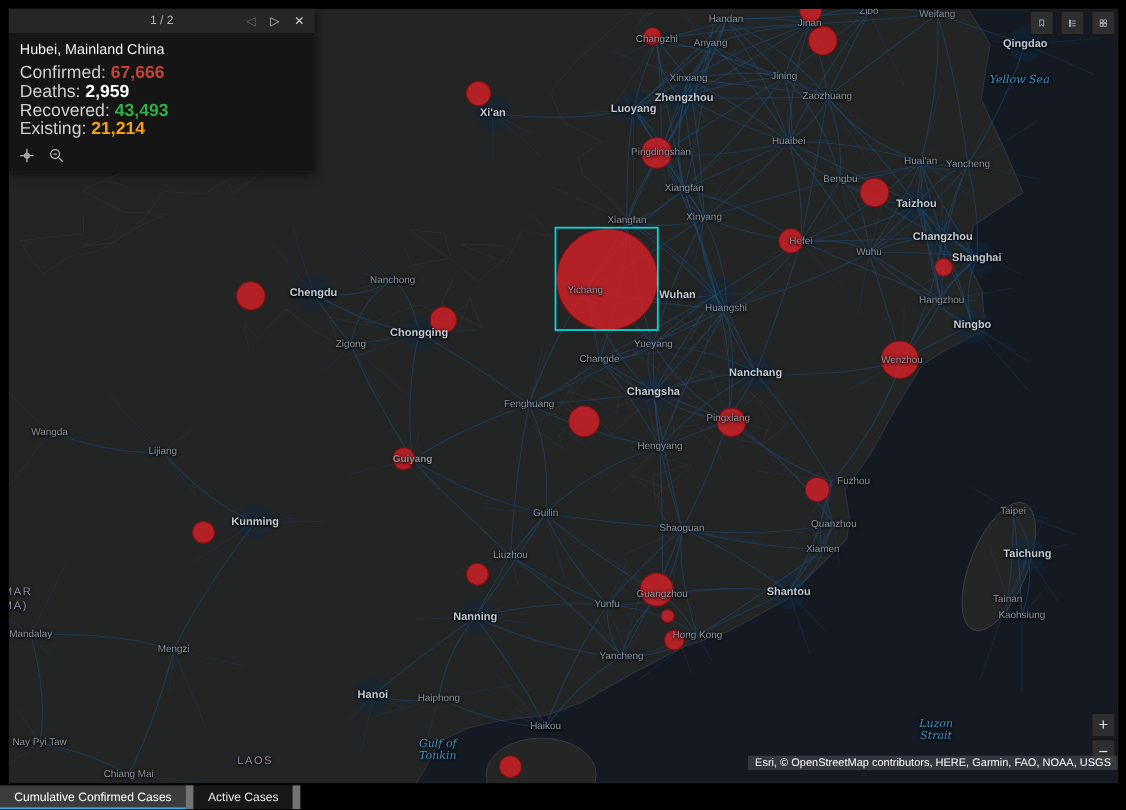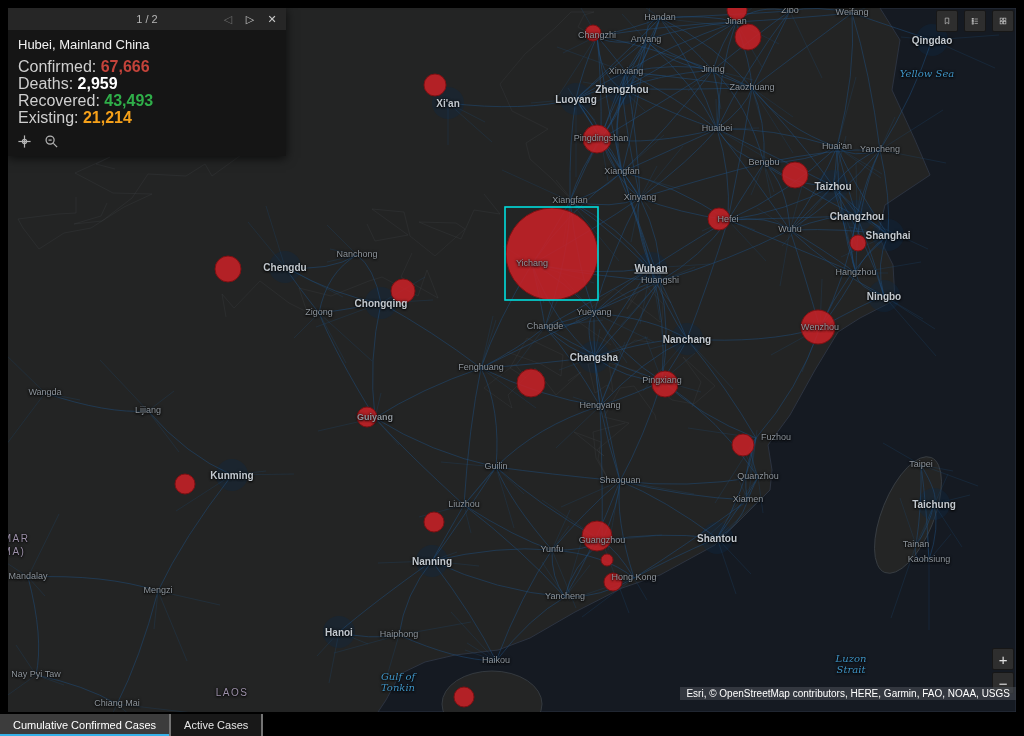--- a/index.html
+++ b/index.html
@@ -40,21 +40,21 @@
   .zoom{position:absolute;right:10px;bottom:42px;display:flex;flex-direction:column;gap:2px;z-index:20;}
   .zoom-btn{width:22px;height:22px;background:#2e2e2e;border:1px solid #171717;border-radius:2px;color:#e0e0e0;
             font-size:15px;line-height:1;display:flex;align-items:center;justify-content:center;cursor:pointer;}
 
   .attribution{position:absolute;right:8px;bottom:36px;background:rgba(70,74,80,.62);color:#fff;
                font-size:10px;padding:1px 6px;z-index:20;white-space:nowrap;text-align:right;}
 
   
   .tabbar{position:absolute;left:0;right:0;bottom:0;height:22px;background:#000;display:flex;z-index:40;}
   .tab{font-size:11px;color:#e6e6e6;display:flex;align-items:center;padding:0 13px;background:#181818;
-       border-right:2px solid #737373;position:relative;cursor:pointer;white-space:nowrap;}
+       border-right:7px solid #737373;position:relative;cursor:pointer;white-space:nowrap;}
   .tab.active{background:#3c3c3c;color:#fff;}
   .tab.active::after{content:"";position:absolute;left:0;right:0;bottom:0;height:2px;background:#35b1e8;}
 </style>
 </head>
 <body>
 
 <div class="stage">
 
   <div class="map">
     <svg width="1008" height="704" viewBox="8 8 1008 704">
@@ -616,21 +616,21 @@
         <span class="map-label lbl-city" style="left: 829px; top: 139px;">Huai'an</span>
         <span class="map-label lbl-city" style="left: 872px; top: 142px;">Yancheng</span>
         <span class="map-label lbl-city" style="left: 756px; top: 155px;">Bengbu</span>
         <span class="map-label lbl-major" style="left: 825px; top: 178px;">Taizhou</span>
         <span class="map-label lbl-city" style="left: 562px; top: 193px;">Xiangfan</span>
         <span class="map-label lbl-city" style="left: 632px; top: 190px;">Xinyang</span>
         <span class="map-label lbl-major" style="left: 849px; top: 208px;">Changzhou</span>
         <span class="map-label lbl-city" style="left: 720px; top: 212px;">Hefei</span>
         <span class="map-label lbl-city" style="left: 782px; top: 222px;">Wuhu</span>
         <span class="map-label lbl-major" style="left: 880px; top: 227px;">Shanghai</span>
-        <span class="map-label lbl-major" style="left: 643px; top: 260px; text-decoration: underline;">Wuhan</span>
+        <span class="map-label lbl-major" style="left: 608px; top: 260px;">Wuhan</span>
         <span class="map-label lbl-city" style="left: 524px; top: 256px;">Yichang</span>
         <span class="map-label lbl-city" style="left: 652px; top: 273px;">Huangshi</span>
         <span class="map-label lbl-city" style="left: 848px; top: 265px;">Hangzhou</span>
         <span class="map-label lbl-major" style="left: 876px; top: 288px;">Ningbo</span>
         <span class="map-label lbl-major" style="left: 277px; top: 259px;">Chengdu</span>
         <span class="map-label lbl-city" style="left: 349px; top: 247px;">Nanchong</span>
         <span class="map-label lbl-city" style="left: 311px; top: 305px;">Zigong</span>
         <span class="map-label lbl-major" style="left: 373px; top: 295px;">Chongqing</span>
         <span class="map-label lbl-city" style="left: 537px; top: 319px;">Changde</span>
         <span class="map-label lbl-city" style="left: 586px; top: 305px;">Yueyang</span>

